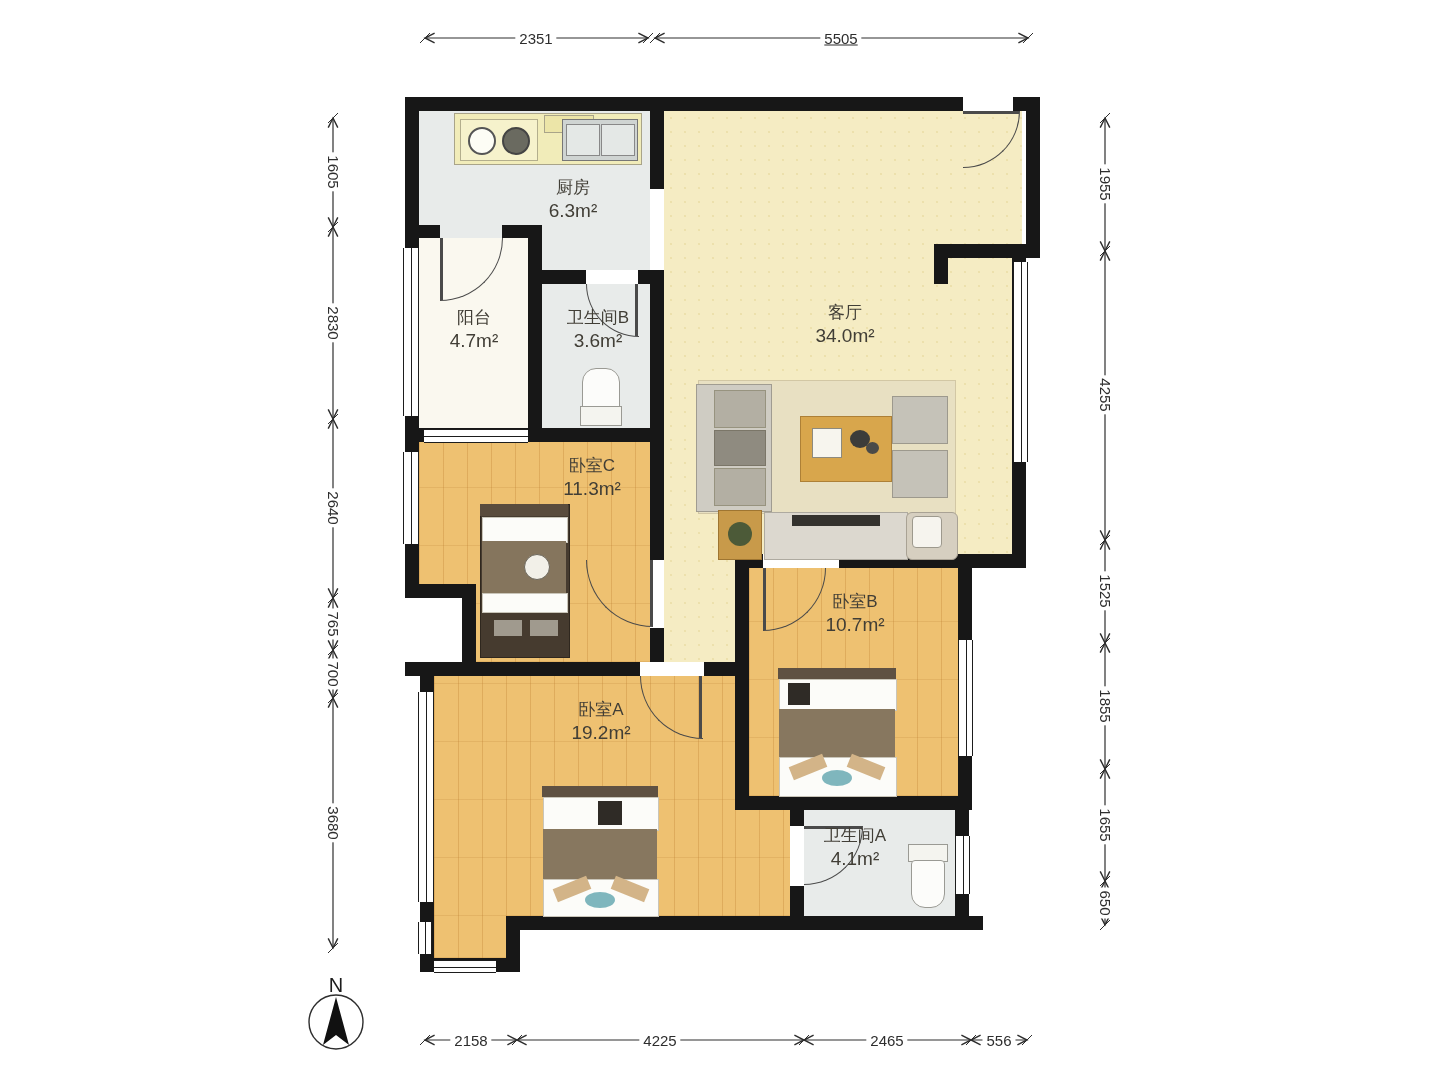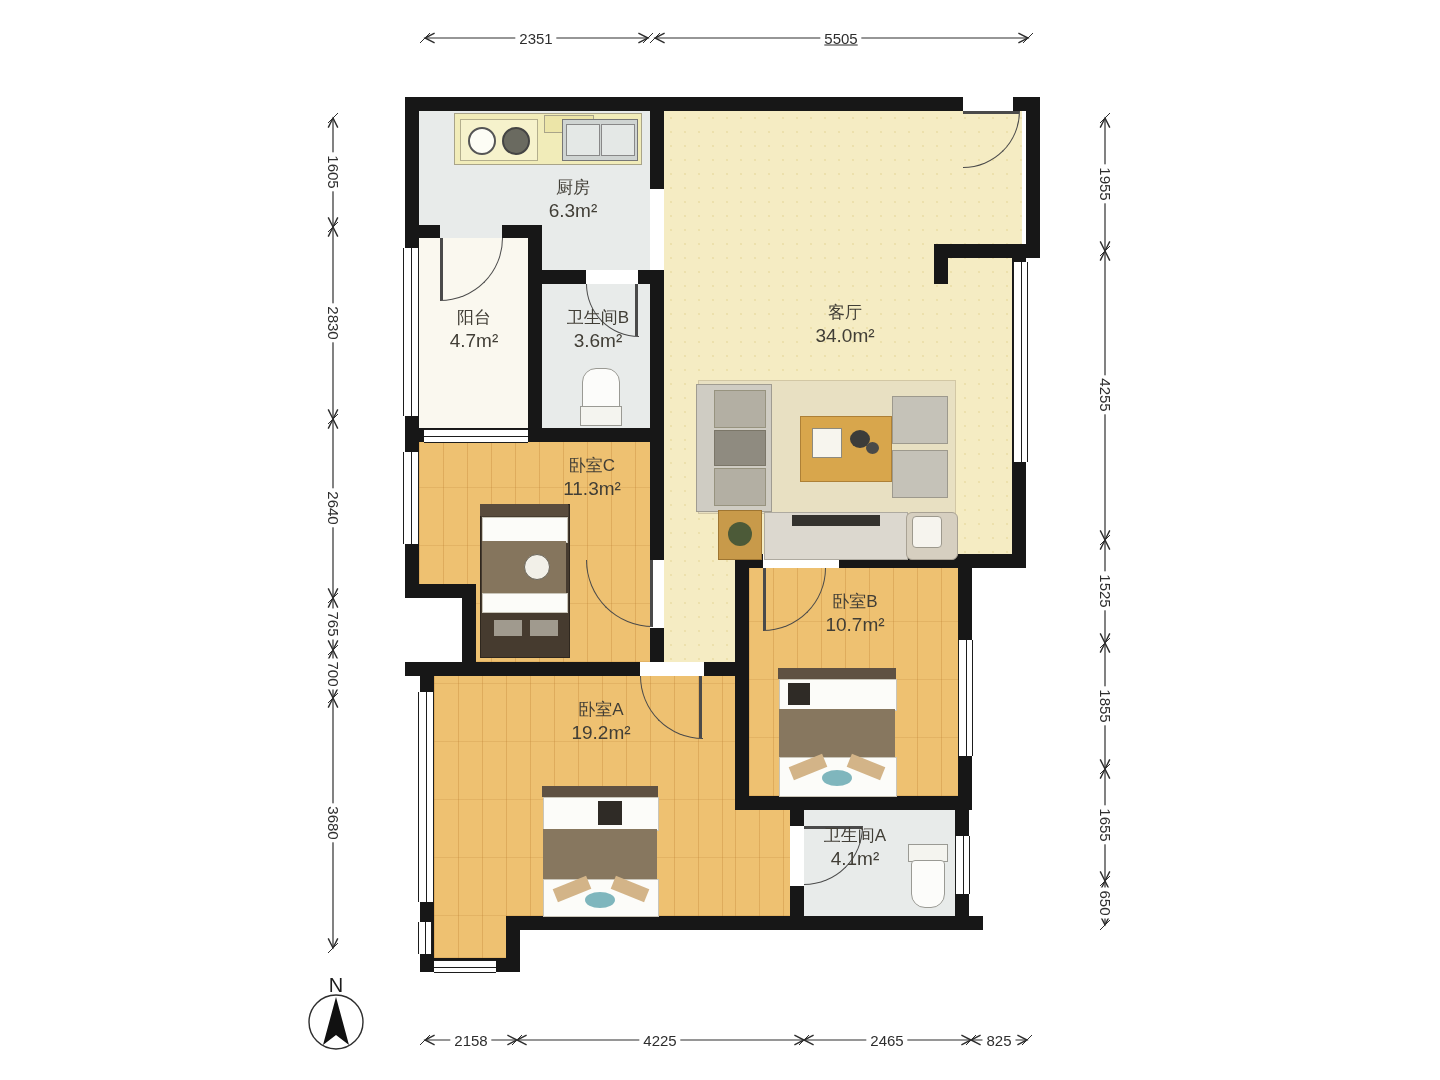--- a/index.html
+++ b/index.html
@@ -316,16 +316,16 @@
   <span class="dim-v" style="left:1105px;top:184px;">1955</span>
   <span class="dim-v" style="left:1105px;top:395px;">4255</span>
   <span class="dim-v" style="left:1105px;top:591px;">1525</span>
   <span class="dim-v" style="left:1105px;top:706px;">1855</span>
   <span class="dim-v" style="left:1105px;top:825px;">1655</span>
   <span class="dim-v" style="left:1105px;top:903px;">650</span>
 
   <span class="dim" style="left:471px;top:1040px;">2158</span>
   <span class="dim" style="left:660px;top:1040px;">4225</span>
   <span class="dim" style="left:887px;top:1040px;">2465</span>
-  <span class="dim" style="left:999px;top:1040px;">825</span>
+  <span class="dim" style="left:999px;top:1040px;">556</span>
 
   <span class="nlabel" style="left:336px;top:985px;">N</span>
 </div>
 
 </body></html>

